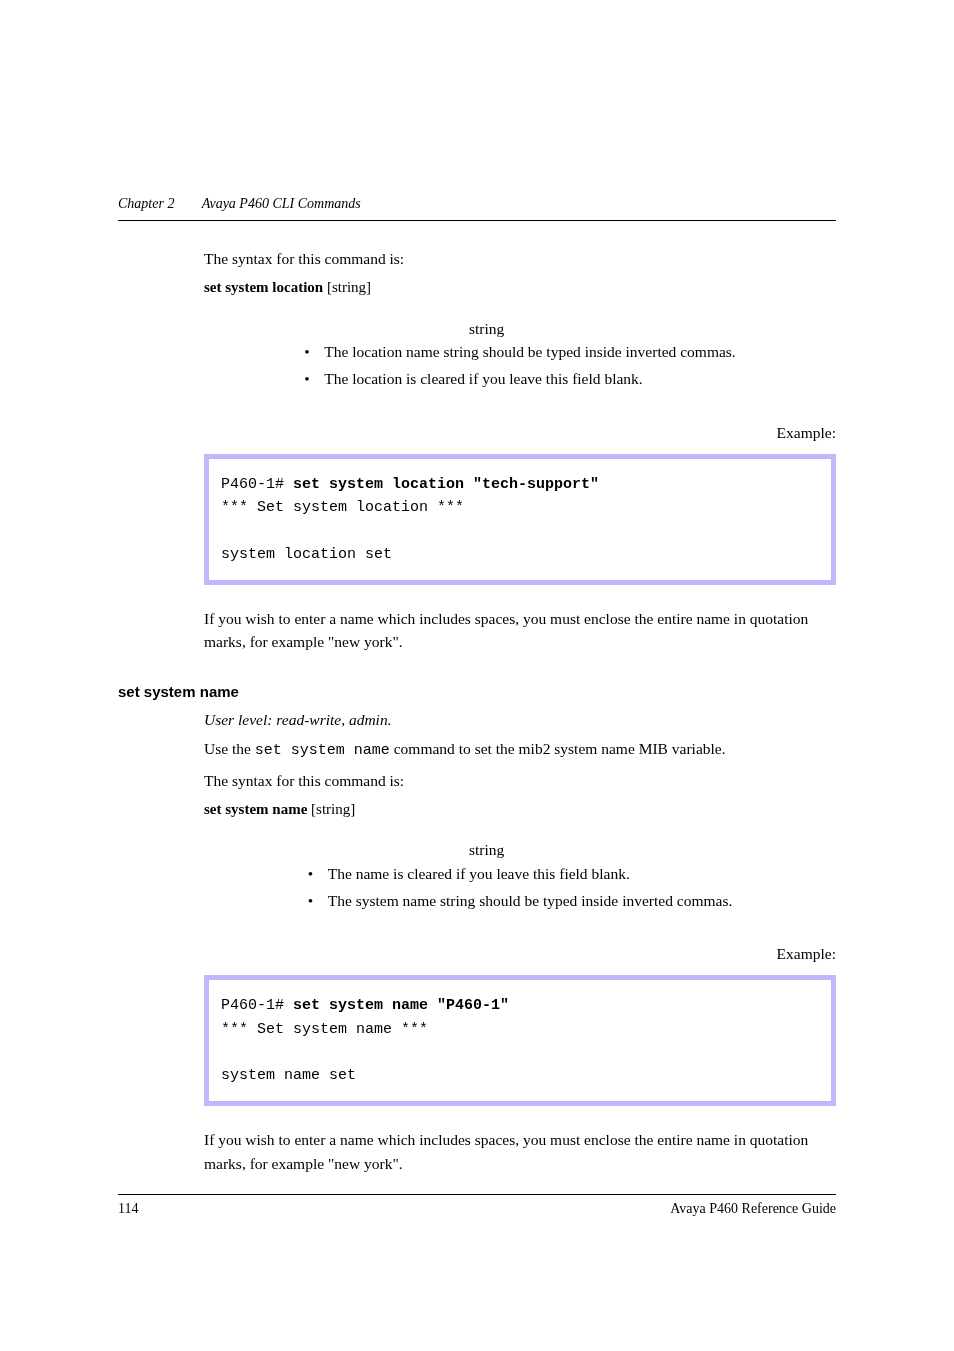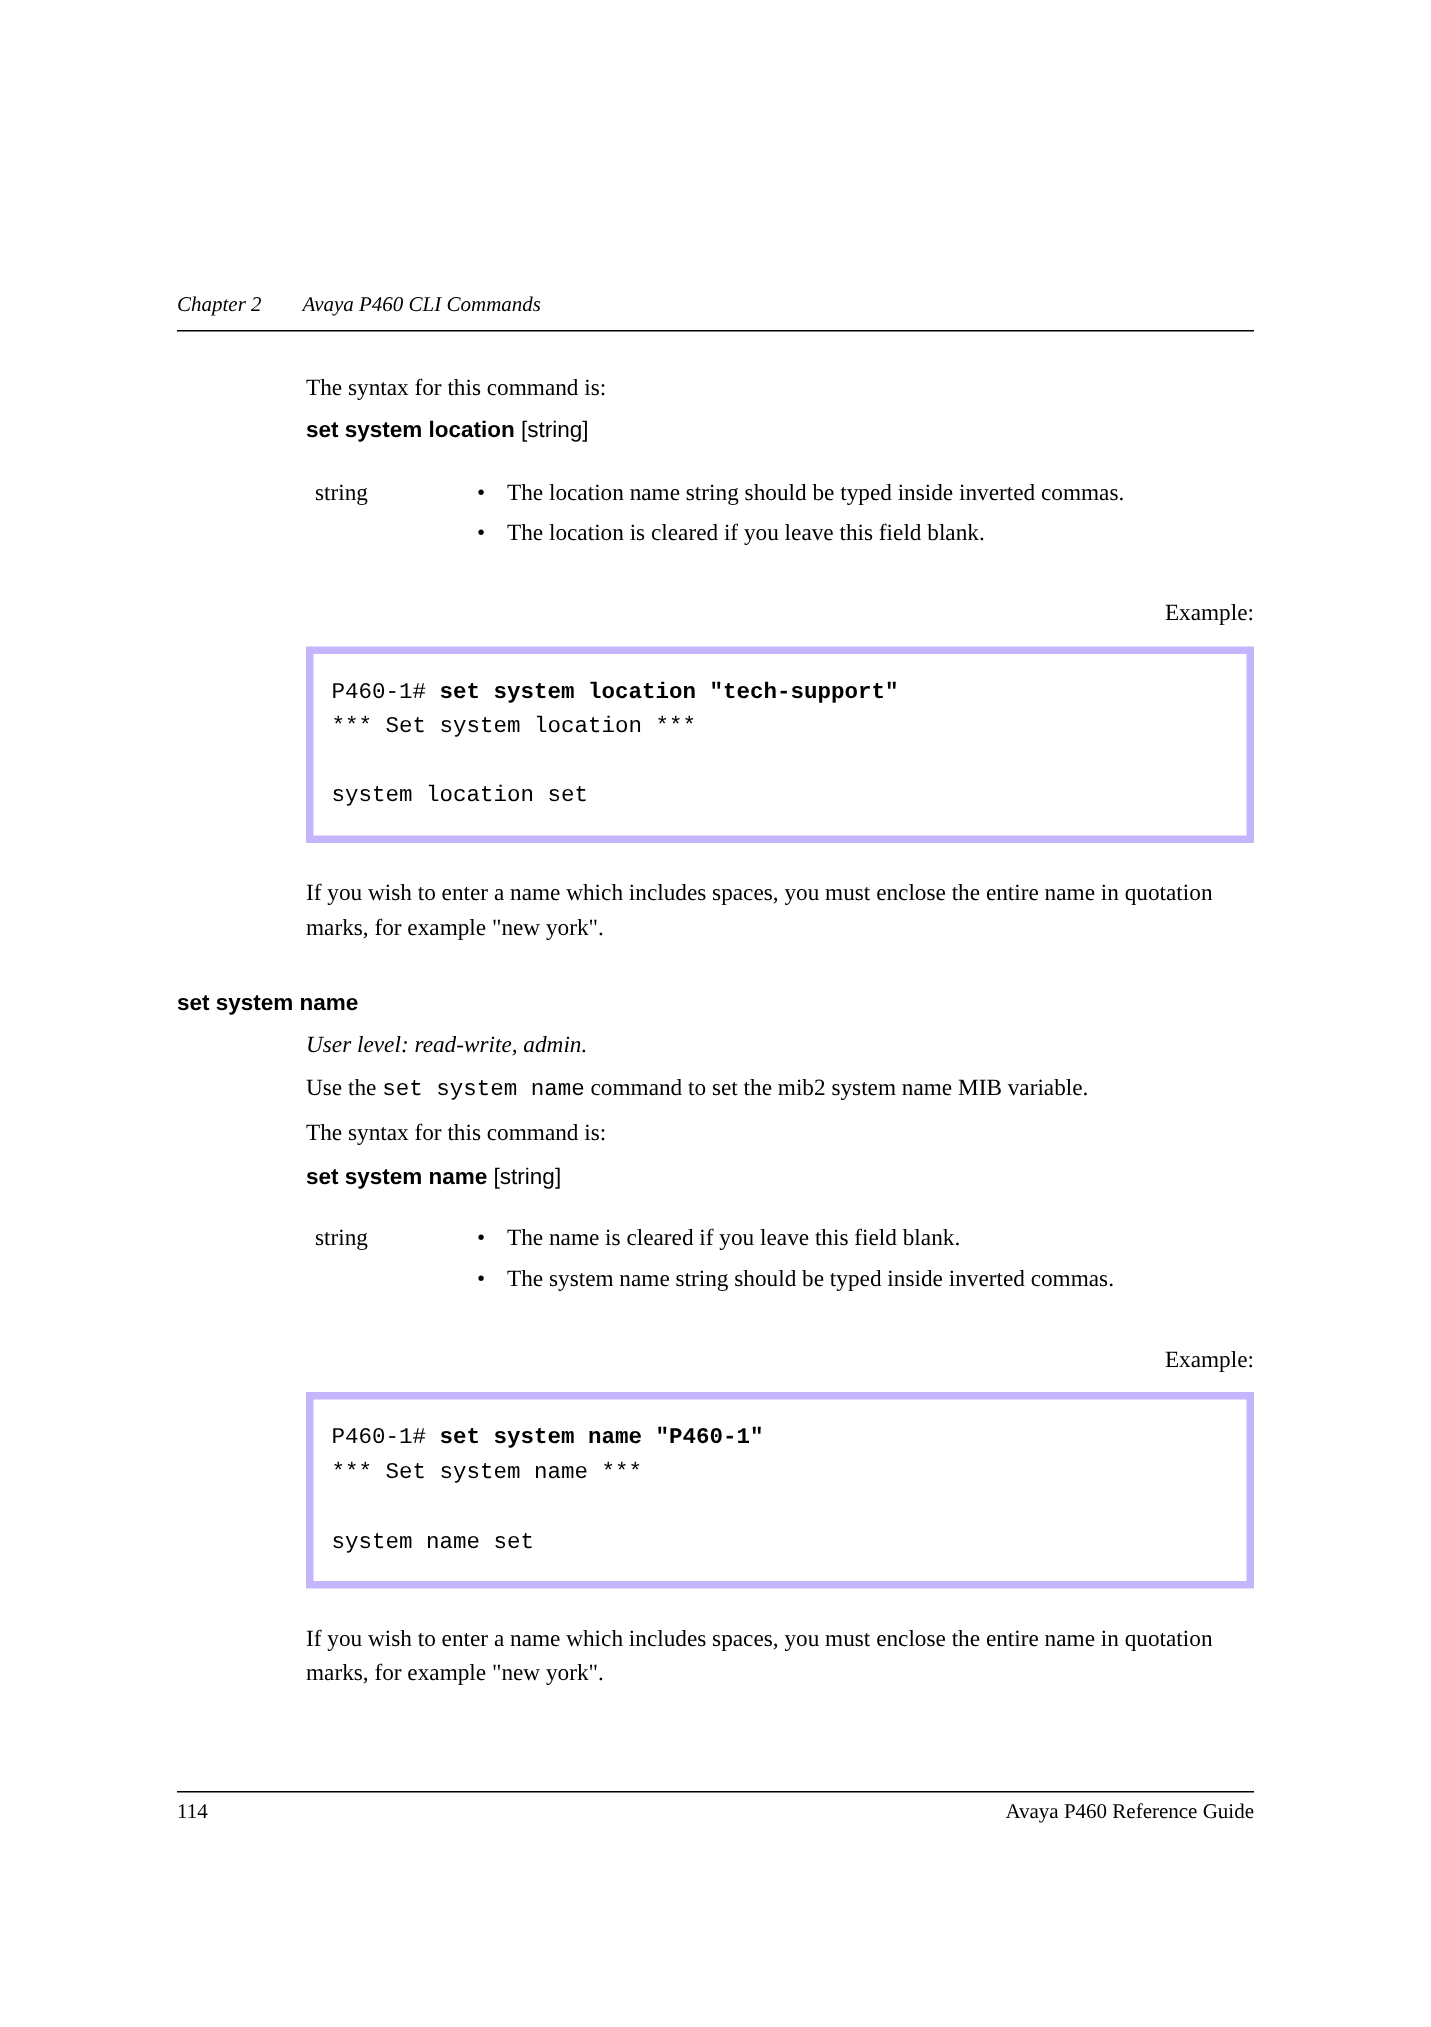--- a/index.html
+++ b/index.html
@@ -31,32 +31,33 @@
     }
     .content {
       padding-left: 86px;
       font-size: 15.5px;
       line-height: 1.5;
     }
     .para {
       margin-bottom: 6px;
     }
     .syntax-line {
-      font-family: Liberation Sans, sans-serif;
+      font-family: Liberation Serif, serif;
       font-size: 15px;
       margin-bottom: 18px;
       margin-top: 6px;
     }
     .syntax-line .bold {
       font-weight: bold;
     }
     .param-row {
       display: flex;
       margin-bottom: 26px;
-      align-items: flex-start;
+      align-items: center;
+      flex-direction: column;
     }
     .param-name {
       width: 114px;
       flex-shrink: 0;
       padding-left: 6px;
     }
     .param-desc {
       flex: 1;
     }
     .param-desc ul {

